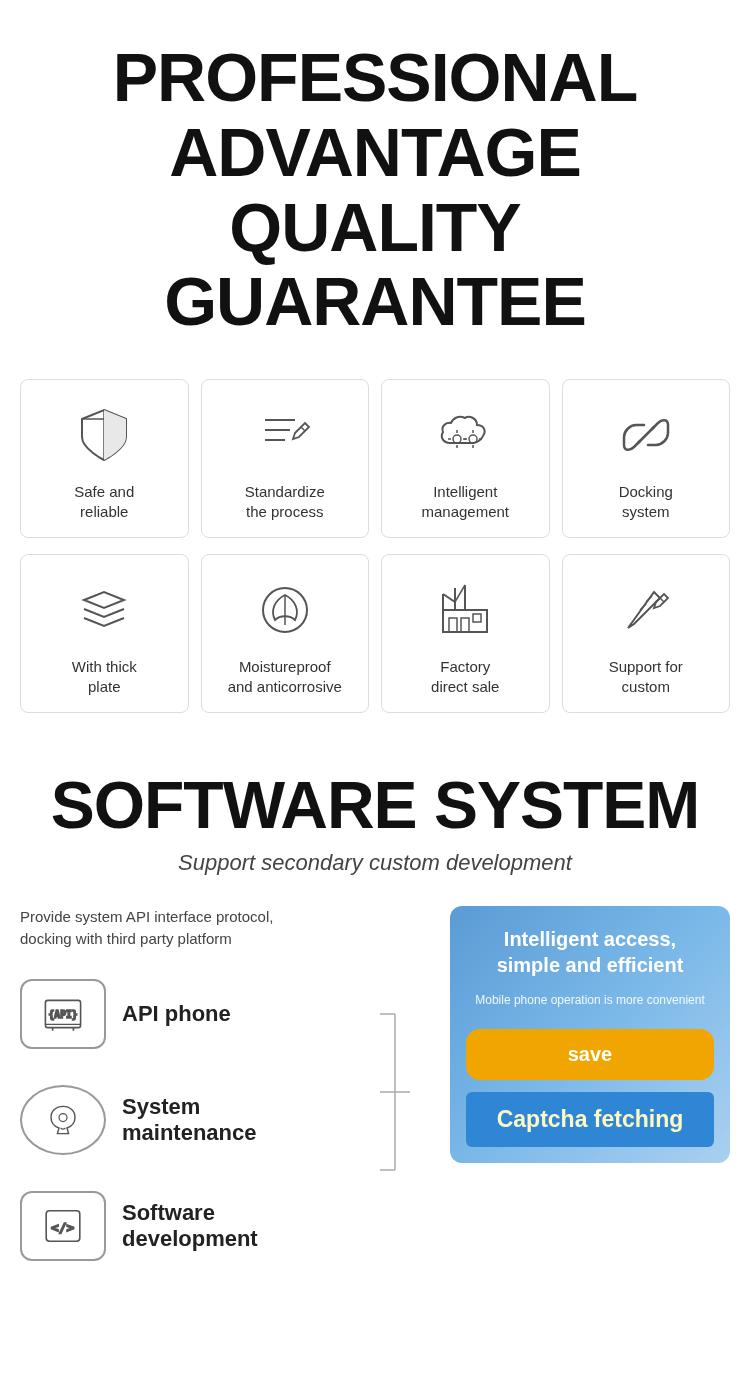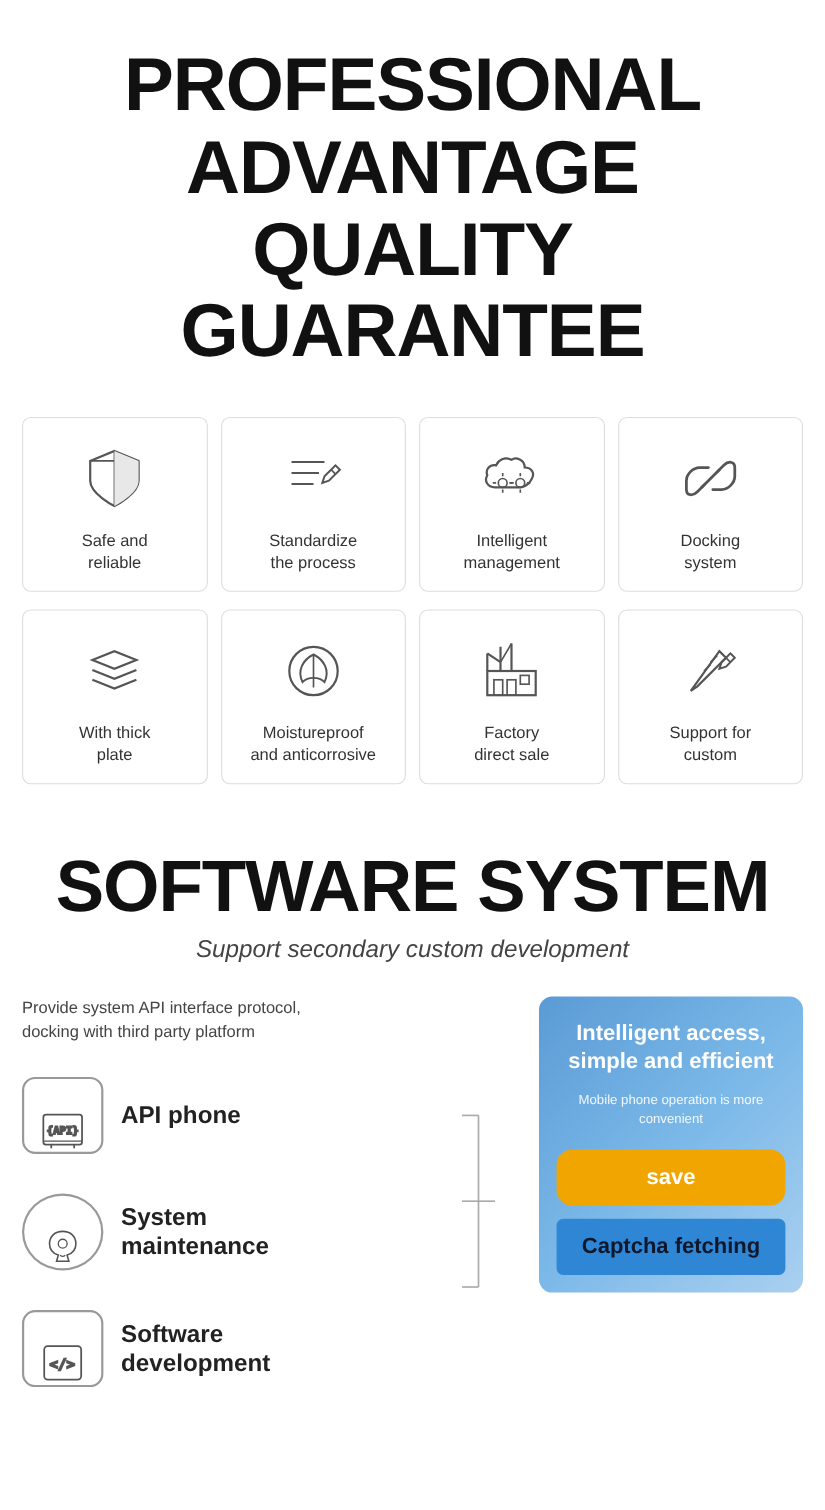--- a/index.html
+++ b/index.html
@@ -107,47 +107,47 @@
 
     .software-item {
       display: flex;
       align-items: center;
       gap: 16px;
       margin-bottom: 40px;
       position: relative;
     }
 
     .software-item-icon {
-      width: 74px;
+      width: 86px;
       height: 70px;
       border: 2px solid #999;
       border-radius: 12px;
       display: flex;
-      align-items: flex-end;
+      align-items: center;
       justify-content: center;
       flex-shrink: 0;
     }
     .software-item-icon svg {
       width: 40px;
       height: 40px;
       stroke: #555;
       fill: none;
       stroke-width: 2;
     }
 
     .software-item-label {
       font-size: 22px;
       font-weight: 700;
       color: #222;
       flex: 1;
     }
 
     
     .software-right {
-      width: 240px;
+      width: 280px;
       flex-shrink: 0;
       margin-left: 20px;
     }
 
     .right-panel {
       background: linear-gradient(135deg, #5b9bd5 0%, #7ab8e8 50%, #aad0f0 100%);
       border-radius: 12px;
       padding: 20px 16px 16px;
       display: flex;
       flex-direction: column;
@@ -179,22 +179,22 @@
       border: none;
       border-radius: 14px;
       padding: 14px;
       width: 100%;
       cursor: pointer;
       text-align: center;
     }
 
     .btn-captcha {
       background: #2e86d4;
-      color: #0f172a;
-      font-size: 20px;
+      color: #fef9c3;
+      font-size: 23px;
       font-weight: 600;
       border: none;
       border-radius: 6px;
       padding: 14px;
       width: 100%;
       cursor: pointer;
       text-align: center;
     }
   </style>
 </head>

